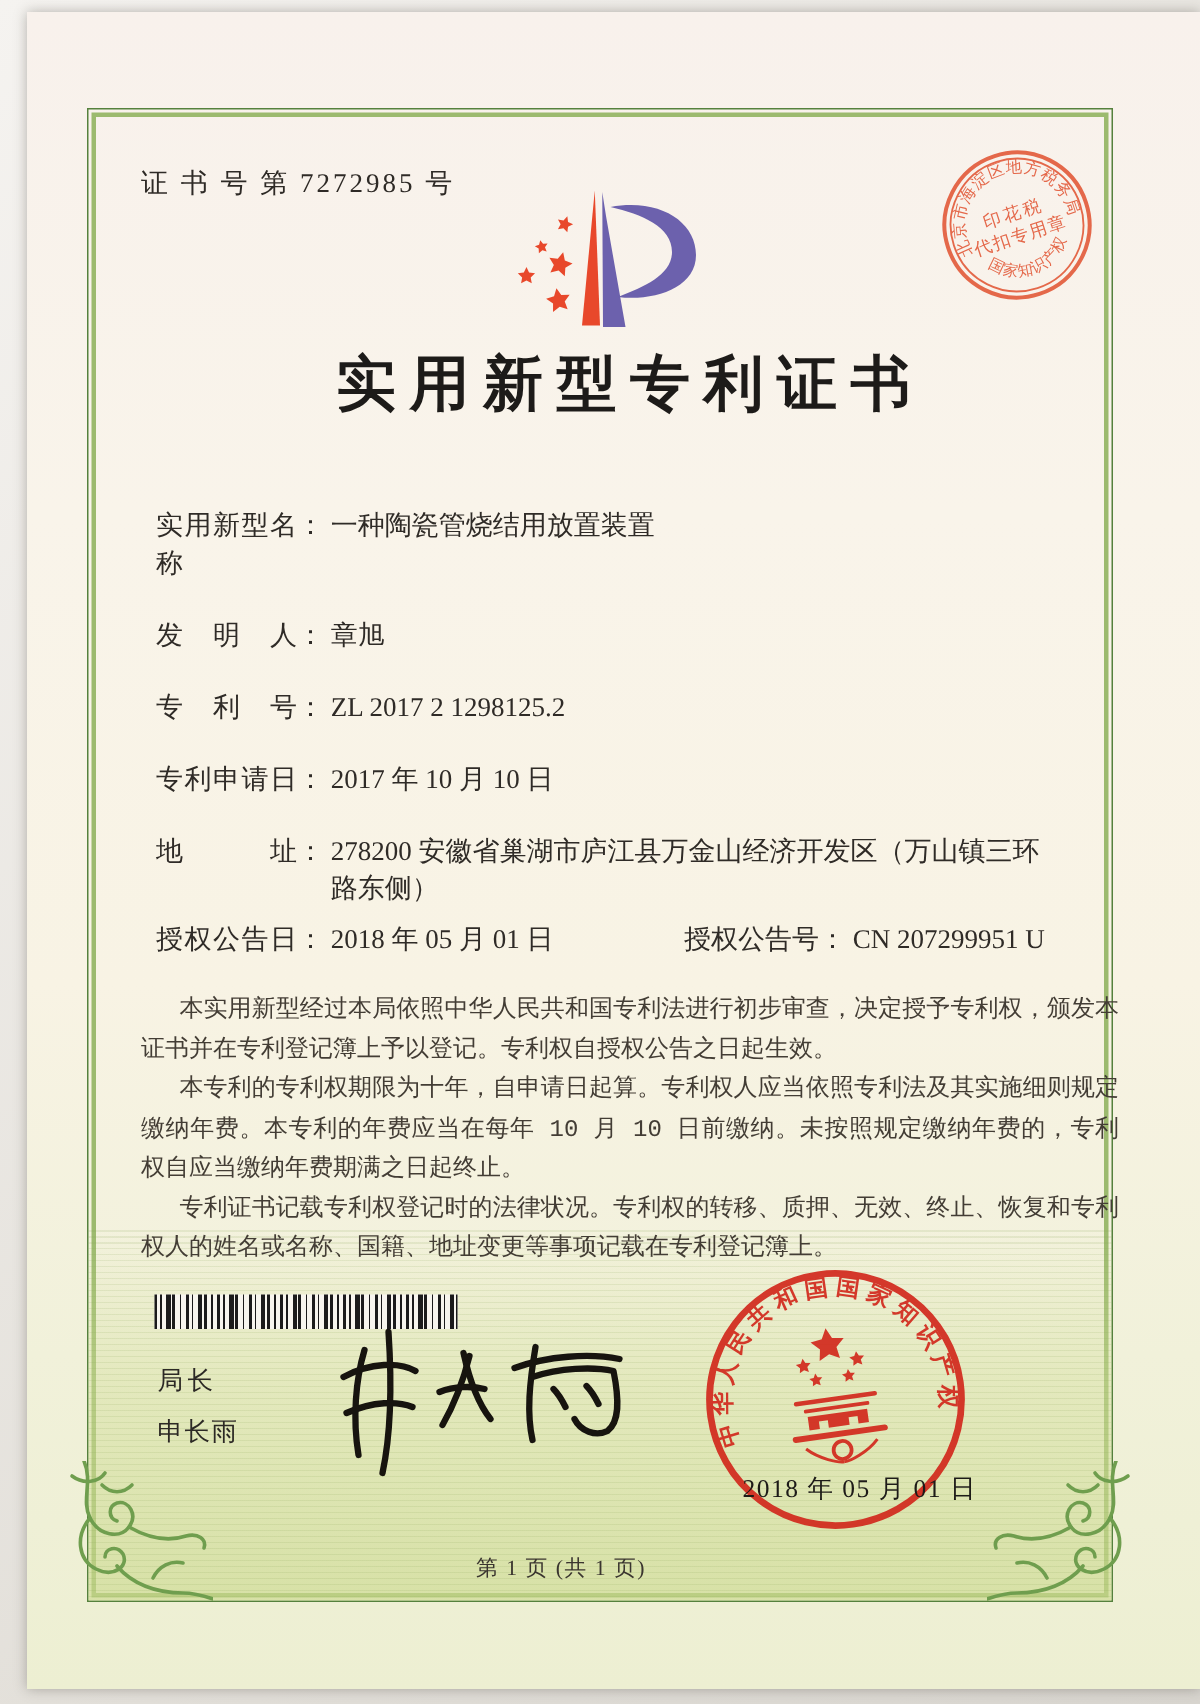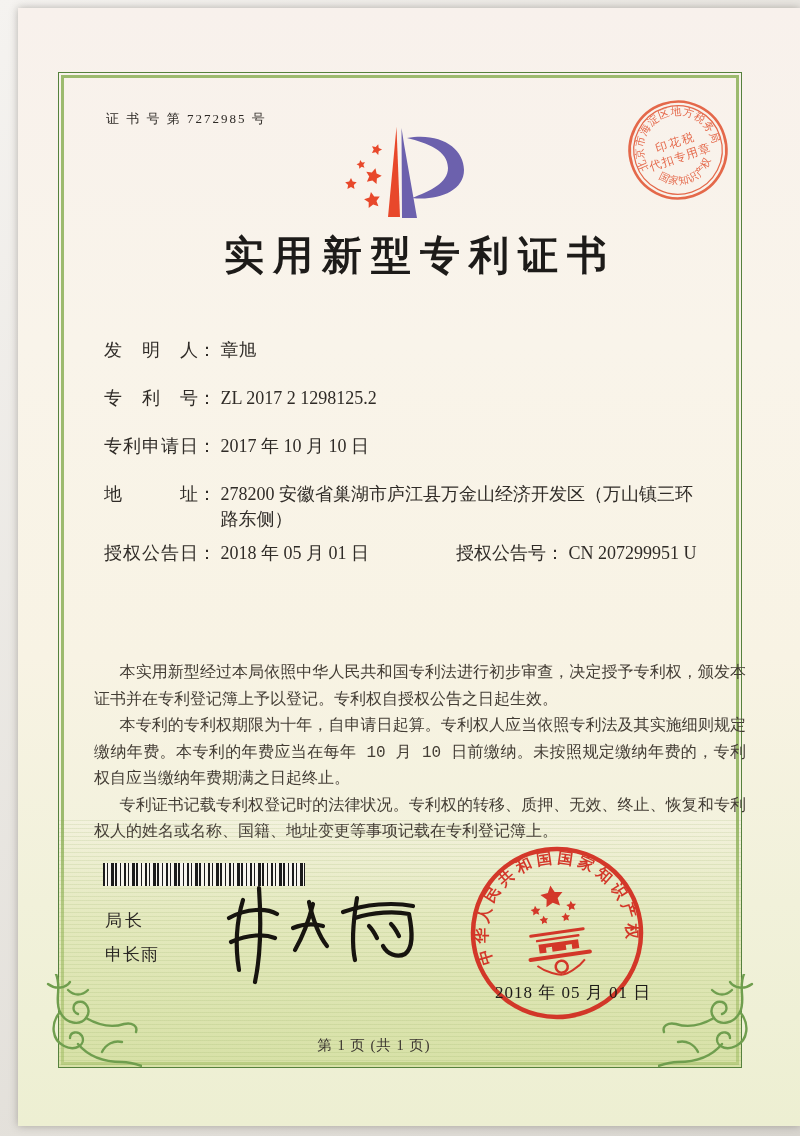--- a/index.html
+++ b/index.html
@@ -18,21 +18,21 @@
     position:absolute; left:40px; top:64px; width:684px; height:996px;
     border:1px solid #55813d;
   }
   .frame-inner { position:absolute; inset:2px; border:3px solid #9cba6e; }
   .guilloche {
     position:absolute; left:41px; top:812px; width:682px; height:247px;
     background:
       repeating-linear-gradient(180deg, rgba(130,160,80,.14) 0 1px, rgba(0,0,0,0) 1px 4px),
       linear-gradient(180deg, rgba(214,224,160,0) 0%, rgba(212,223,156,.45) 40%, rgba(203,217,142,.65) 100%);
   }
-  .cert-no { position:absolute; left:88px; top:102px; font-size:13px; letter-spacing:2px; color:#2e2a26; }
+  .cert-no { position:absolute; left:76px; top:102px; font-size:18px; letter-spacing:2px; color:#2e2a26; }
   .logo { position:absolute; left:306px; top:110px; width:148px; height:108px; }
   .tax-stamp { position:absolute; left:588px; top:70px; width:144px; height:144px; opacity:.85; }
   .title {
     position:absolute; left:40px; top:220px; width:724px; text-align:center;
     font-size:40px; font-weight:bold; letter-spacing:9px; color:#1d1b19;
   }
   .fields { position:absolute; left:86px; top:330px; width:620px; font-size:18px; color:#2f2b27; }
   .field-row { margin-bottom:23px; line-height:25px; position:relative; }
   .field-label { display:inline-block; width:94px; text-align:justify; text-align-last:justify; vertical-align:top; }
   .field-colon { display:inline-block; vertical-align:top; }
@@ -132,20 +132,24 @@
         <textPath href="#taxBottom" startOffset="4">国家知识产权局</textPath>
       </text>
       <text x="70" y="66" text-anchor="middle" font-size="11.5" letter-spacing="2">印花税</text>
       <text x="70" y="81" text-anchor="middle" font-size="11.5" letter-spacing="1">代扣专用章</text>
     </g>
   </svg>
 
   <div class="title">实用新型专利证书</div>
 
   <div class="fields">
+    <div class="field-row">
+      <span class="field-label">实用新型名称</span><span class="field-colon">：</span>
+      <span class="field-value">一种陶瓷管烧结用放置装置</span>
+    </div>
     <div class="field-row">
       <span class="field-label">发明人</span><span class="field-colon">：</span>
       <span class="field-value">章旭</span>
     </div>
     <div class="field-row">
       <span class="field-label">专利号</span><span class="field-colon">：</span>
       <span class="field-value">ZL 2017 2 1298125.2</span>
     </div>
     <div class="field-row">
       <span class="field-label">专利申请日</span><span class="field-colon">：</span>

